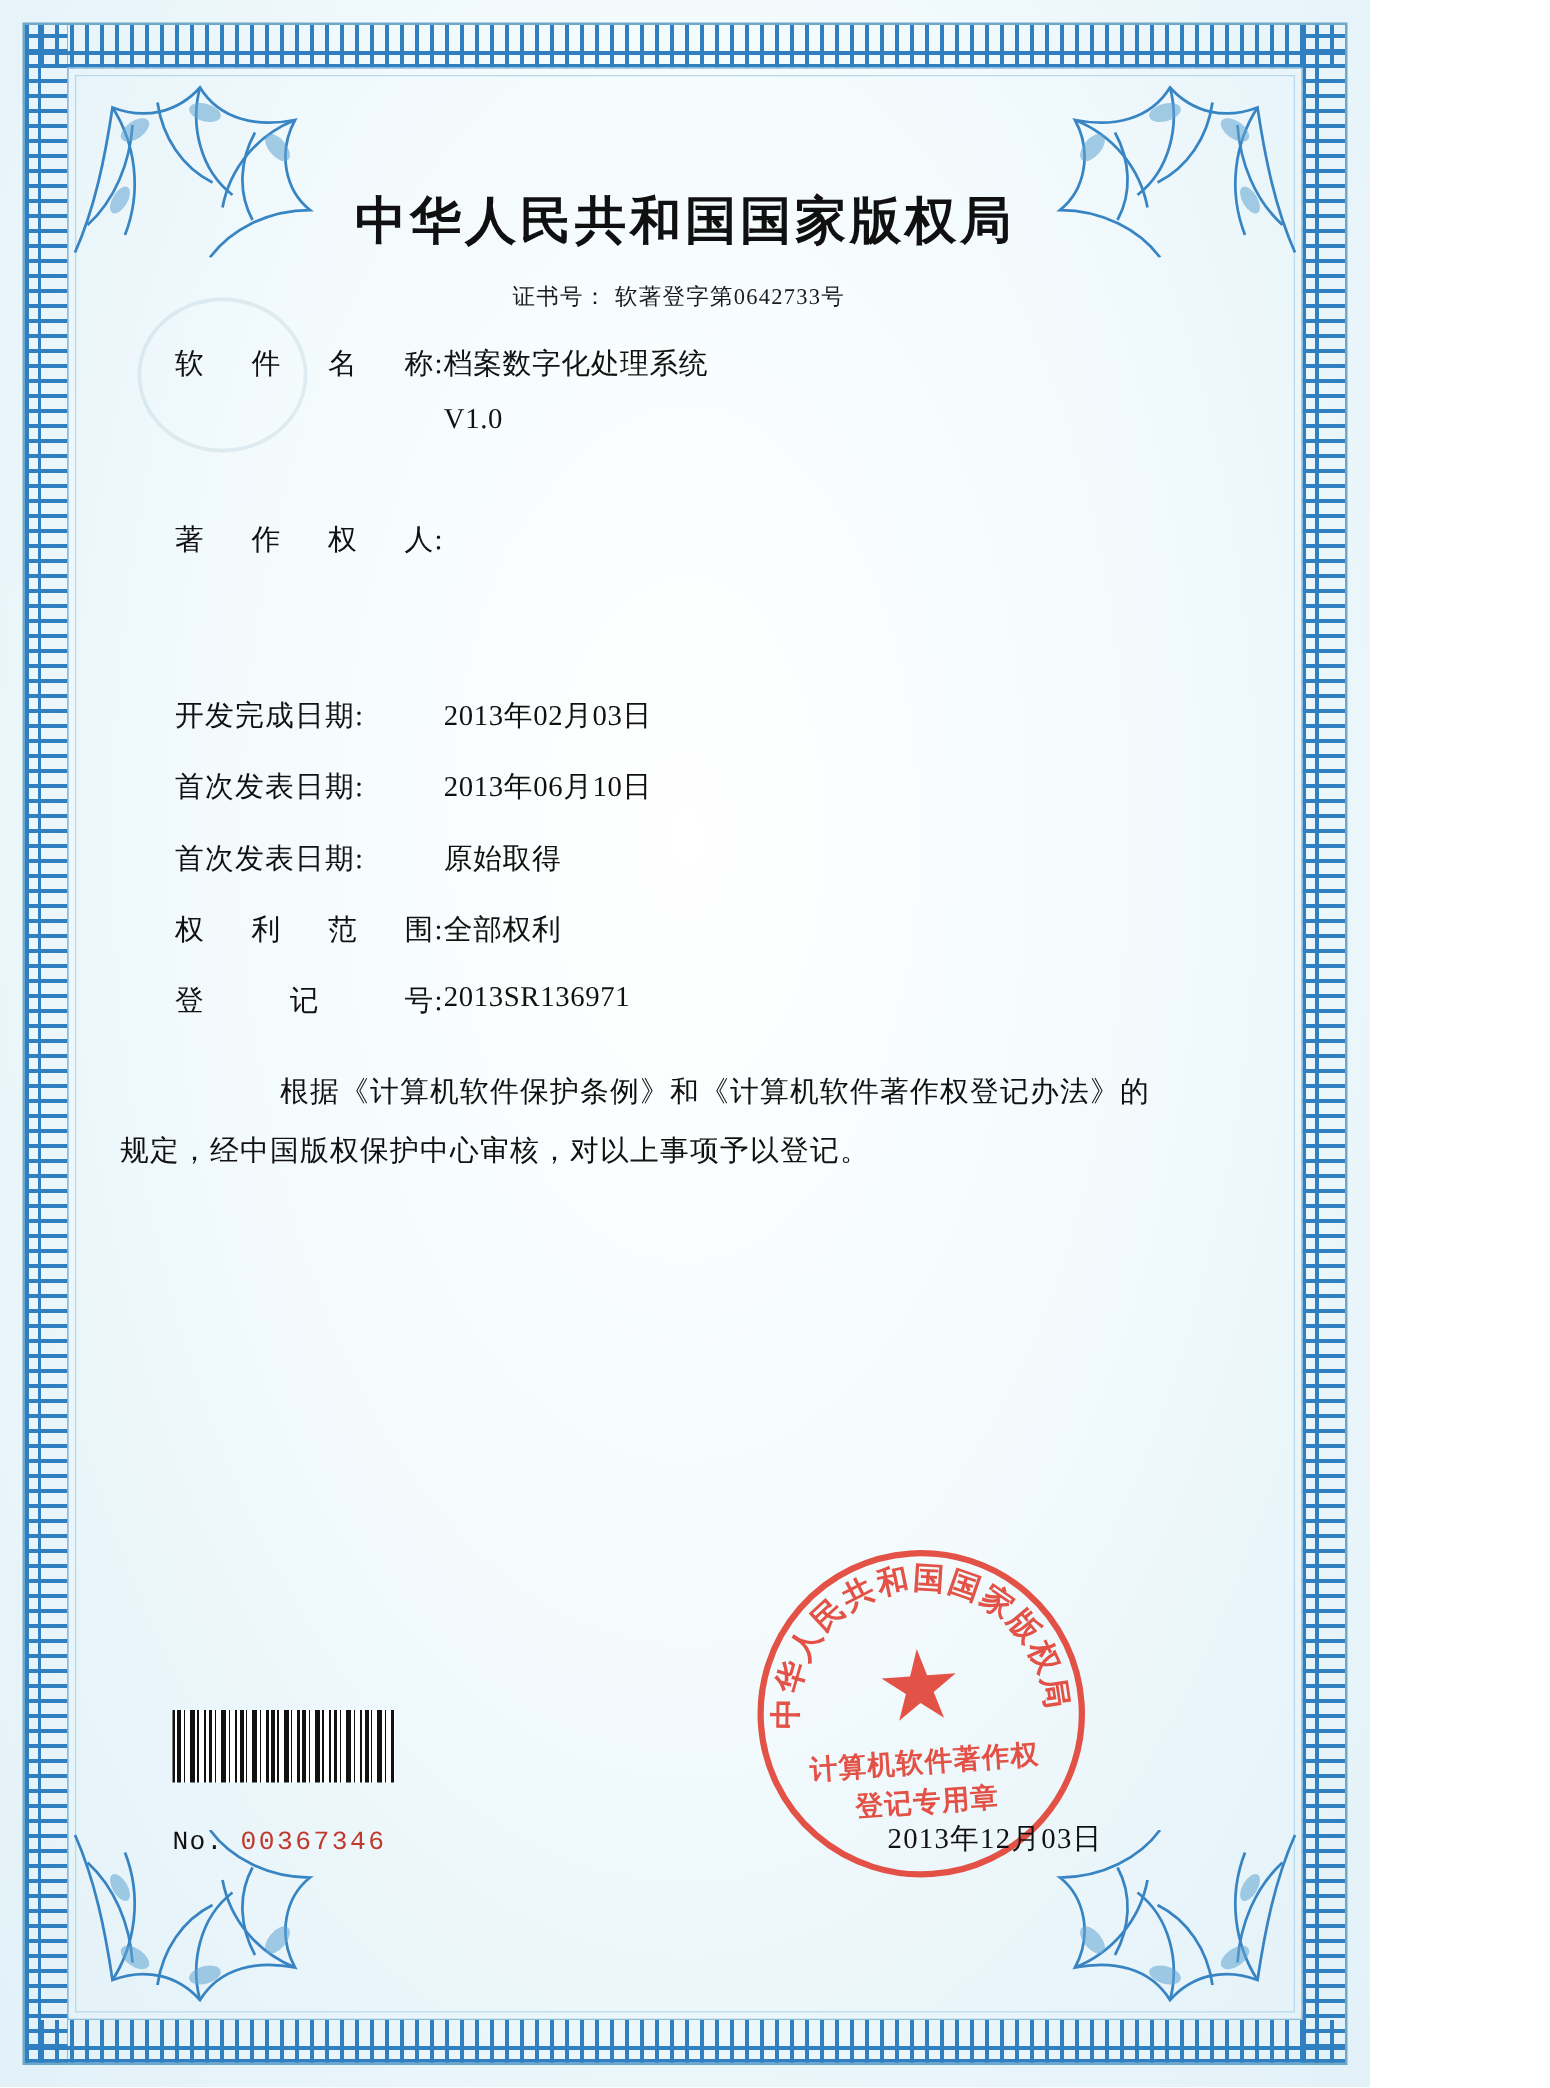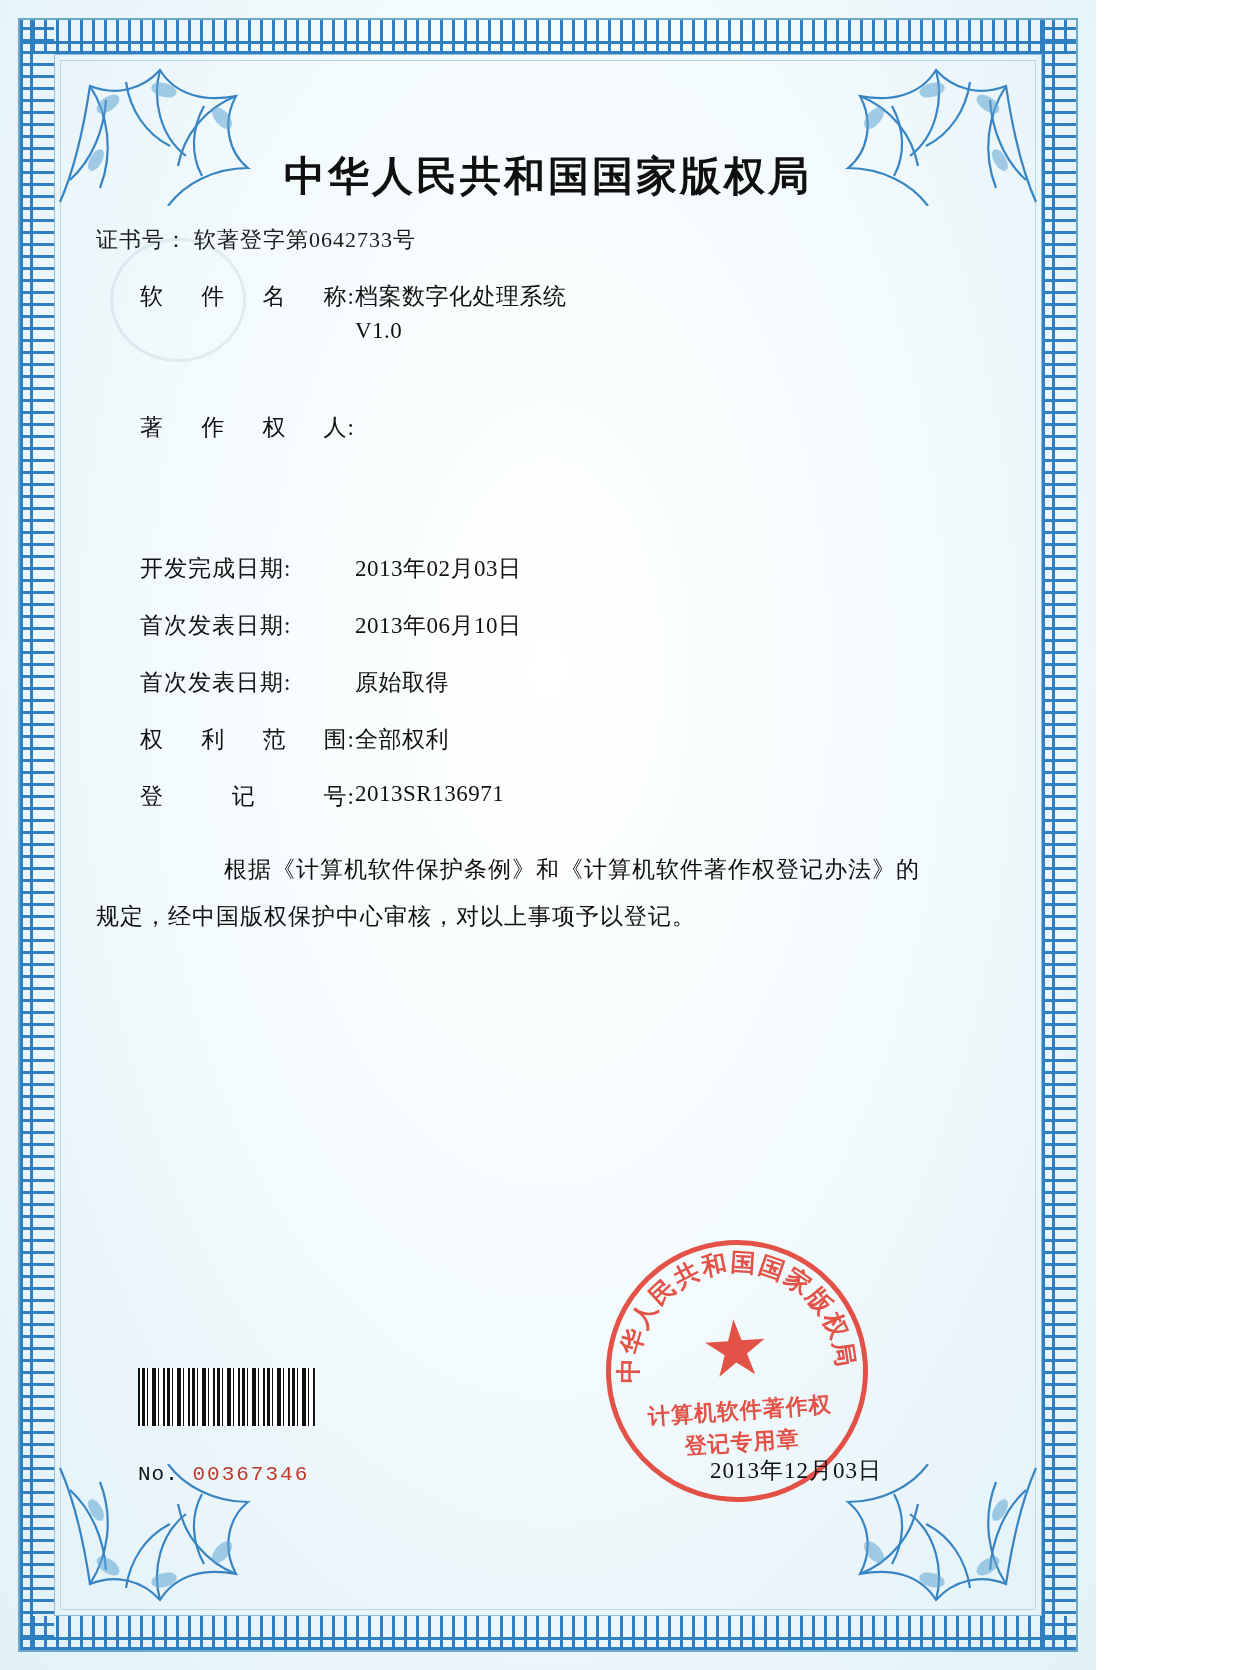--- a/index.html
+++ b/index.html
@@ -121,23 +121,23 @@
     font-weight: bold;
     font-size: 46px;
     letter-spacing: 4px;
     color: #050505;
     margin: 16px 0 0 0;
     line-height: 1.3;
   }
 
   .cert-no-row {
     margin-top: 22px;
-    text-align: left;
+    text-align: center;
     padding-right: 10px;
-    font-size: 22px;
+    font-size: 18px;
     color: #1a1a1a;
     letter-spacing: 1px;
   }
   .cert-no-row .lbl { margin-right: 6px; }
 
   .fields {
     margin-top: 26px;
     padding-left: 44px;
   }
   .field-row {
@@ -158,21 +158,21 @@
     justify-content: space-between;
     padding-right: 0;
   }
   .field-label.spread .ch { display: inline-block; }
   .field-value {
     flex: 1;
     letter-spacing: 0.5px;
   }
   .field-value .line2 {
     display: block;
-    margin-top: 6px;
+    margin-top: 16px;
     font-family: "Liberation Serif", serif;
   }
 
   .gap-large { height: 42px; }
 
   .statement {
     margin-top: 34px;
     font-size: 23px;
     line-height: 2.05;
     color: #111;

